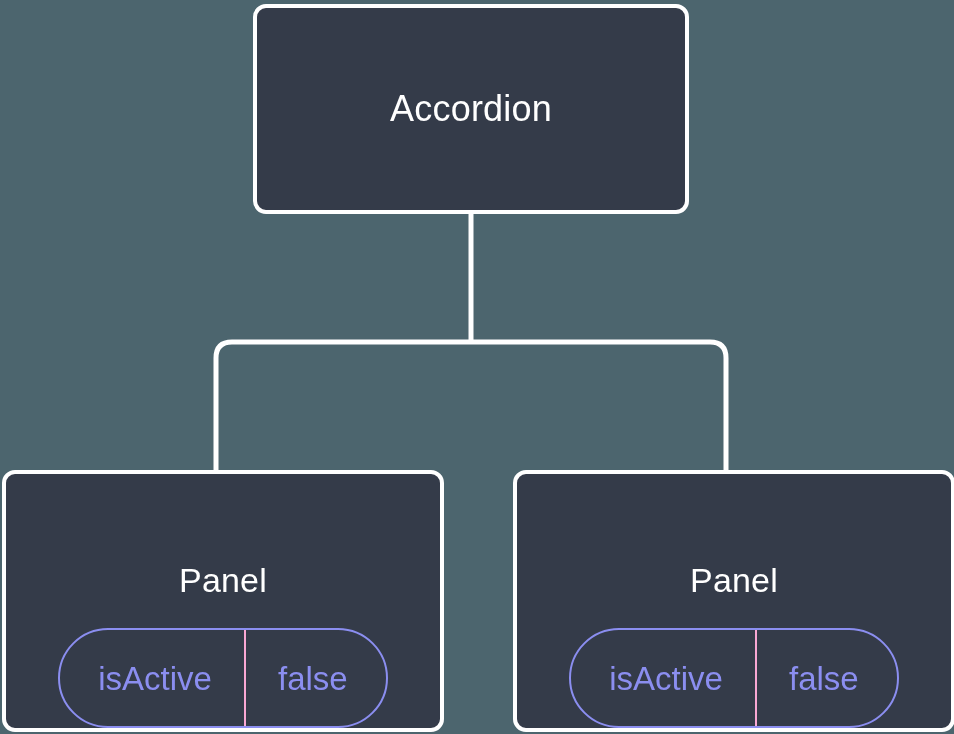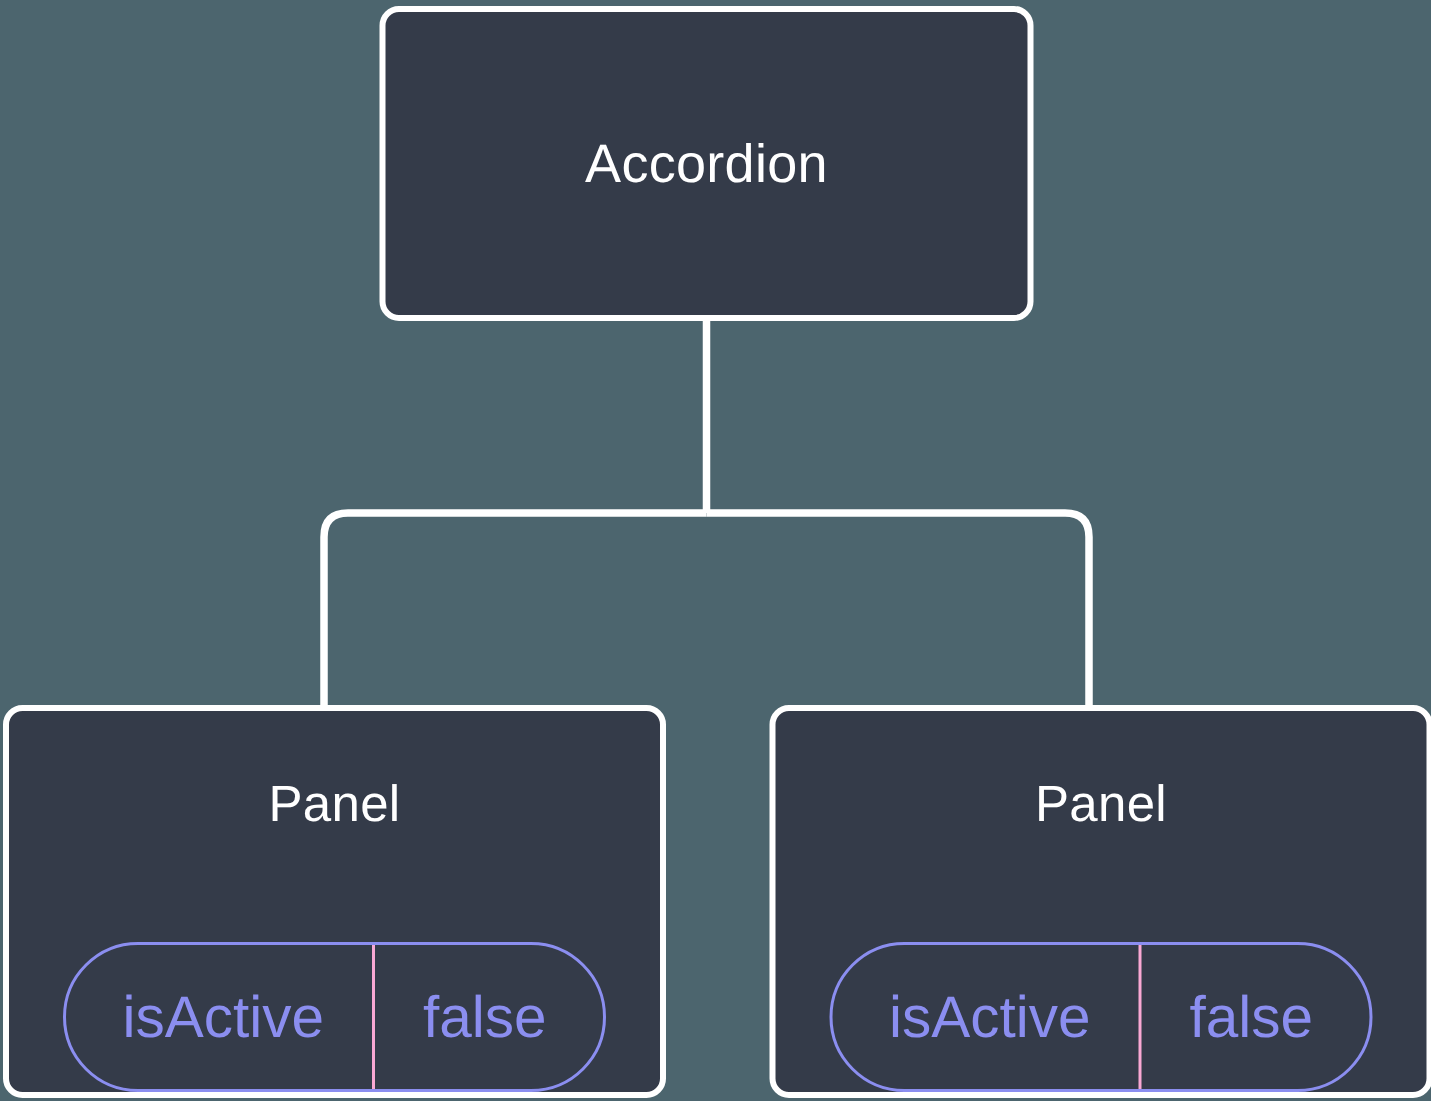--- a/index.html
+++ b/index.html
@@ -50,21 +50,21 @@
     top: 4px;
     width: 436px;
     height: 210px;
     justify-content: center;
   }
 
   .node-child {
     top: 470px;
     width: 442px;
     height: 262px;
-    justify-content: space-between;
+    justify-content: flex-end;
     padding-top: 45px;
   }
 
   .node-child-left  { left: 2px;   }
   .node-child-right { left: 513px; }
 
   .node-title {
     color: #ffffff;
     font-size: 36px;
     font-weight: 400;
@@ -89,21 +89,21 @@
     box-sizing: border-box;
     overflow: hidden;
   }
 
   .prop-key,
   .prop-value {
     display: flex;
     align-items: center;
     justify-content: center;
     color: #8b8ef0;
-    font-size: 39px;
+    font-size: 33px;
     font-weight: 400;
     line-height: 1;
     white-space: nowrap;
     box-sizing: border-box;
   }
 
   .prop-key {
     padding: 0 32px 0 38px;
   }
 

